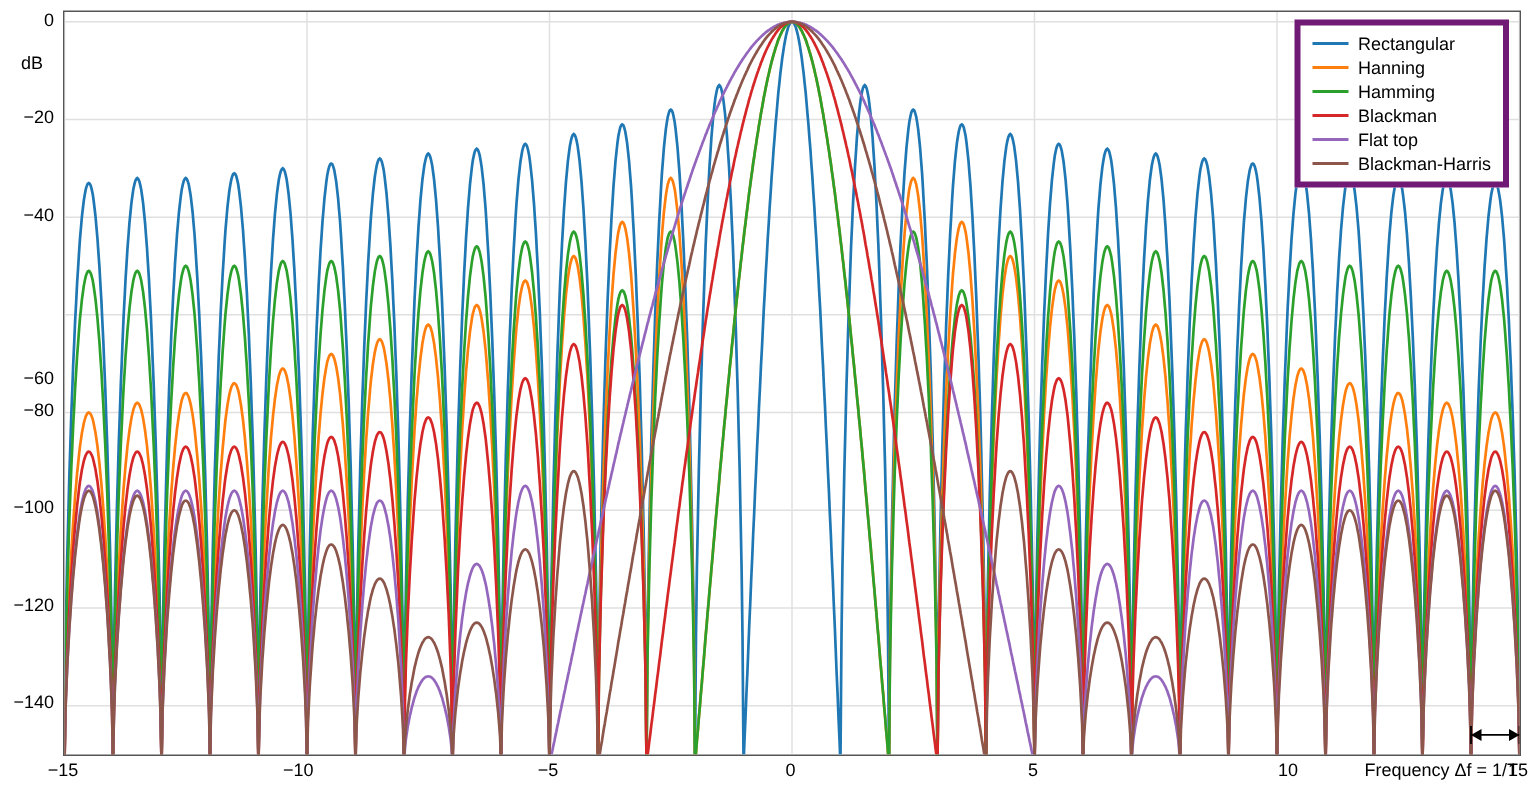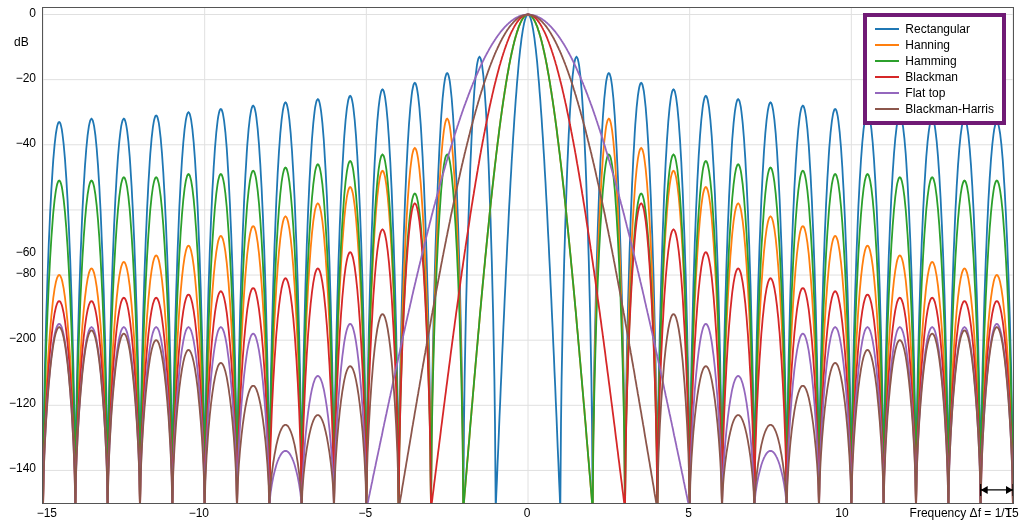--- a/index.html
+++ b/index.html
@@ -47,35 +47,35 @@
       <g id="anno">
           <line x1="937.6666666666666" x2="970" y1="481.97368421052636" y2="481.97368421052636" class="anno-arrow"></line>
           <line x1="937.6666666666666" x2="937.6666666666666" y1="475.97368421052636" y2="487.97368421052636" class="anno-arrow"></line>
           <line x1="970" x2="970" y1="475.97368421052636" y2="487.97368421052636" class="anno-arrow"></line>
           <path d="M944.6666666666666 477.97368421052636 L937.6666666666666 481.97368421052636 L944.6666666666666 485.97368421052636 Z" fill="#000"></path>
           <path d="M963 477.97368421052636 L970 481.97368421052636 L963 485.97368421052636 Z" fill="#000"></path>
         </g>
     </svg>
   </div>
   <div id="xticks">
-      <div class="axis-label" style="left: 27px; width: 30px; text-align: right; top: 506px;">−15</div>
+      <div class="axis-label" style="left: 27px; width: 30px; text-align: center; top: 506px;">−15</div>
       <div class="axis-label" style="left: 188.667px; width: 30px; text-align: left; top: 506px;">−10</div>
       <div class="axis-label" style="left: 350.333px; width: 30px; text-align: center; top: 506px;">−5</div>
       <div class="axis-label" style="left: 512px; width: 30px; text-align: center; top: 506px;">0</div>
       <div class="axis-label" style="left: 673.667px; width: 30px; text-align: center; top: 506px;">5</div>
-      <div class="axis-label" style="left: 835.333px; width: 30px; text-align: left; top: 506px;">10</div>
+      <div class="axis-label" style="left: 835.333px; width: 30px; text-align: right; top: 506px;">10</div>
       <div class="axis-label" style="left: 997px; width: 30px; text-align: center; top: 506px;">15</div>
     </div>
   <div id="yticks">
       <div class="axis-label" style="right: 988px; text-align: right; top: 5.51316px;">0</div>
       <div class="axis-label" style="right: 988px; text-align: left; top: 70.6447px;">−20</div>
       <div class="axis-label" style="right: 988px; text-align: right; top: 135.776px;">−40</div>
       <div class="axis-label" style="right: 988px; text-align: right; top: 200.908px; margin-top: 44px;">−60</div>
       <div class="axis-label" style="right: 988px; text-align: left; top: 266.039px;">−80</div>
-      <div class="axis-label" style="right: 988px; text-align: right; top: 331.171px;">−200</div>
+      <div class="axis-label" style="right: 988px; text-align: right; top: 331.171px;">−100</div>
       <div class="axis-label" style="right: 988px; text-align: right; top: 396.303px;">−120</div>
       <div class="axis-label" style="right: 988px; text-align: left; top: 461.434px;">−140</div>
     </div>
   <div class="axis-label" id="ylab" style="left: 14px; top: 34.8224px;">dB</div>
   <div class="axis-label" id="xlab" style="right: 12px; top: 506px;">Frequency Δf = 1/T</div>
   <div id="legend" style="right: 18px; top: 13px;">
       <div class="lg-row">
         <span class="lg-swatch" style="border-color: rgb(31, 119, 180);"></span>
         <span>Rectangular</span>
       </div>

